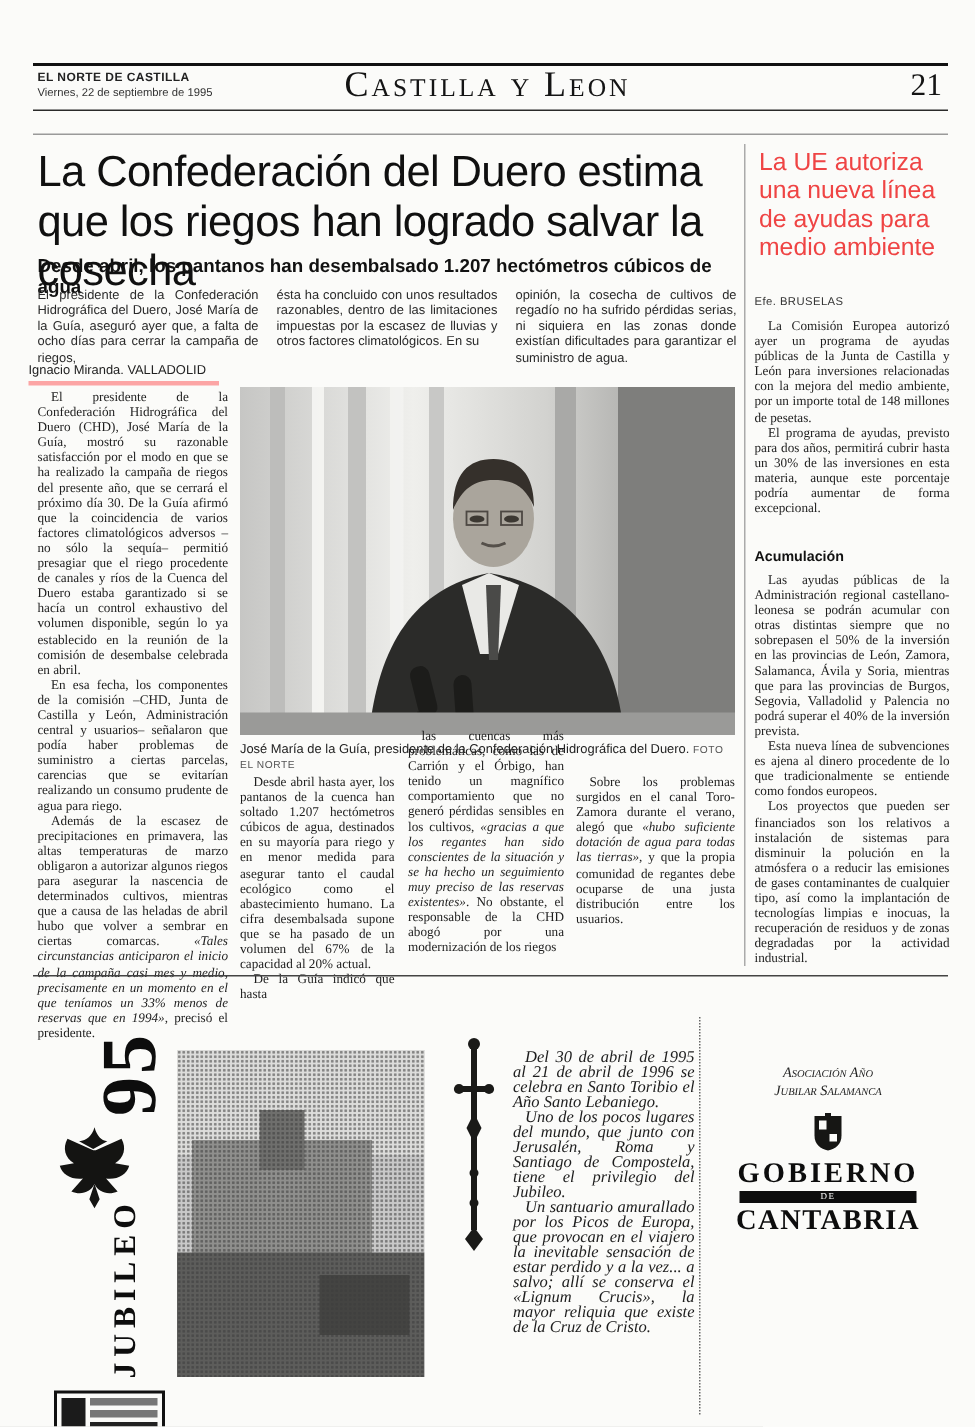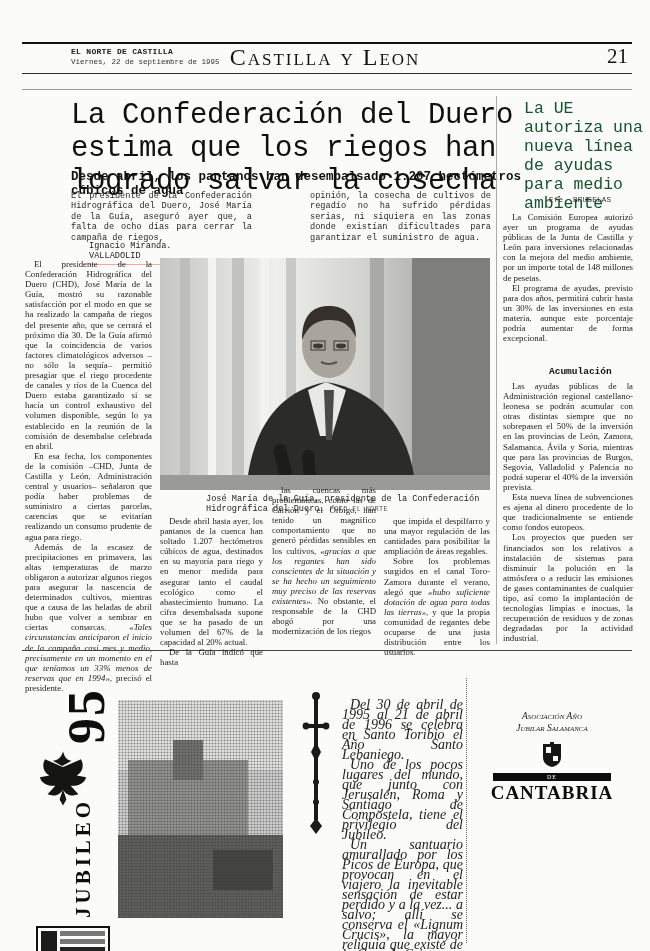--- a/index.html
+++ b/index.html
@@ -2,21 +2,21 @@
 <html lang="es"><head>
 <meta charset="utf-8">
 <style>
   html,body{margin:0;padding:0;background:#e8e8e6;}
   #page{
     position:relative;width:650px;height:951px;margin:0 auto;
     background:#fbfbf9;color:#1c1c1c;overflow:hidden;
     font-family:"Liberation Serif", serif;
   }
   .abs{position:absolute;}
-  .sans{font-family:Liberation Mono, monospace;margin-left:46px;}
+  .sans{font-family:Liberation Sans, sans-serif;}
 
   
   .rule-top{left:22px;top:42px;width:610px;height:2px;background:#111;}
   .rule-mid{left:22px;top:73px;width:610px;height:1px;background:#2a2a2a;}
   .rule-art{left:22px;top:89px;width:610px;height:1px;background:#9a9a9a;}
   .masthead{left:25px;top:47px;line-height:10px;}
   .masthead .name{font-size:8px;font-weight:bold;letter-spacing:.3px;color:#222;}
   .masthead .date{font-size:7.5px;color:#333;}
   .section-title{
     left:0;top:44px;width:650px;text-align:center;
@@ -29,44 +29,44 @@
     left:25px;top:99px;width:468px;
     font-size:29px;line-height:33px;letter-spacing:-.4px;color:#101010;
   }
   .deck{
     left:25px;top:170px;width:468px;
     font-size:12.5px;font-weight:bold;color:#111;
   }
   .intro-row{left:25px;top:191px;width:466px;display:flex;gap:12px;}
   .intro-col{flex:1;font-size:8.6px;line-height:10.4px;text-align:justify;color:#2a2a2a;}
   .byline{
-    left:43px;top:241px;width:127px;font-size:8.6px;color:#222;
-    border-bottom:1px solid #fca5a5;padding-bottom:3px;
+    left:19px;top:241px;width:127px;font-size:8.6px;color:#222;
+    border-bottom:3px solid #fca5a5;padding-bottom:3px;
   }
 
   .bodytext p{
     margin:0;font-size:8.8px;line-height:10.1px;text-align:justify;
     text-indent:9px;color:#1d1d1d;
   }
   .col1{left:25px;top:259px;width:127px;}
   .col2{left:160px;top:516px;width:103px;}
   .col3{left:272px;top:485px;width:104px;}
   .col4{left:384px;top:516px;width:106px;}
 
   .photo{left:160px;top:258px;width:330px;height:232px;background:#cfcfcf;}
   .photo svg{display:block;}
   .caption{left:160px;top:494px;width:330px;font-size:8.6px;color:#222;}
   .caption .credit{font-size:6.8px;letter-spacing:.4px;color:#555;}
 
   .vrule-main{left:496px;top:96px;height:548px;width:1px;background:#aaa;}
 
   
   .sb-headline{
-    left:478px;top:99px;width:130px;
-    font-size:16.5px;line-height:19px;color:#14532d;
+    left:506px;top:99px;width:130px;
+    font-size:16.5px;line-height:19px;color:#ef4444;
   }
   .sb-byline{left:503px;top:196px;width:130px;font-size:7.5px;letter-spacing:.3px;color:#333;}
   .sb-body1{left:503px;top:212px;width:130px;}
   .sb-subhead{left:503px;top:366px;width:130px;font-size:9.5px;font-weight:bold;color:#111;}
   .sb-body2{left:503px;top:381px;width:130px;}
 
   
   .rule-bottom{left:22px;top:650px;width:610px;height:1px;background:#444;}
 
   
@@ -98,21 +98,21 @@
   .halftone .patch{position:absolute;}
   .halftone::after{
     content:"";position:absolute;inset:0;
     background-image:radial-gradient(#3c3c3c 0.8px, transparent 1.1px);
     background-size:3px 3px;opacity:.55;
   }
 
   .cross-wrap{left:301px;top:690px;}
   .ad-text{left:342px;top:700px;width:121px;}
   .ad-text p{
-    margin:0;font-size:14px;line-height:10px;text-align:justify;text-indent:8px;
+    margin:0;font-size:11px;line-height:10px;text-align:justify;text-indent:8px;
     font-style:italic;color:#1d1d1d;
   }
   .ad-closing{left:342px;top:852px;width:121px;font-style:italic;font-size:8.3px;line-height:11px;color:#1d1d1d;}
 
   .ad-dotted{left:466px;top:678px;height:265px;width:0;border-left:1px dotted #666;}
 
   .ad-right{left:472px;top:692px;width:160px;text-align:center;}
   .hay{
     font-size:14.5px;font-weight:bold;letter-spacing:3px;color:#0e0e0e;text-align:left;
   }
@@ -144,20 +144,21 @@
   <div class="abs section-title">Castilla y Leon</div>
   <div class="page-num">21</div>
   <div class="abs rule-mid"></div>
   <div class="abs rule-art"></div>
 
   <div class="abs headline sans">La Confederación del Duero estima que los riegos han logrado salvar la cosecha</div>
   <div class="abs deck sans">Desde abril, los pantanos han desembalsado 1.207 hectómetros cúbicos de agua</div>
 
   <div class="abs intro-row">
     <div class="intro-col sans">El presidente de la Confederación Hidrográfica del Duero, José María de la Guía, aseguró ayer que, a falta de ocho días para cerrar la campaña de riegos,</div>
+    <div class="intro-col sans">ésta ha concluido con unos resultados razonables, dentro de las limitaciones impuestas por la escasez de lluvias y otros factores climatológicos. En su</div>
     <div class="intro-col sans">opinión, la cosecha de cultivos de regadío no ha sufrido pérdidas serias, ni siquiera en las zonas donde existían dificultades para garantizar el suministro de agua.</div>
   </div>
 
   <div class="abs byline sans">Ignacio Miranda. VALLADOLID</div>
 
   <div class="abs bodytext col1">
       <p>El presidente de la Confederación Hidrográfica del Duero (CHD), José María de la Guía, mostró su razonable satisfacción por el modo en que se ha realizado la campaña de riegos del presente año, que se cerrará el próximo día 30. De la Guía afirmó que la coincidencia de varios factores climatológicos adversos –no sólo la sequía– permitió presagiar que el riego procedente de canales y ríos de la Cuenca del Duero estaba garantizado si se hacía un control exhaustivo del volumen disponible, según lo ya establecido en la reunión de la comisión de desembalse celebrada en abril.</p>
       <p>En esa fecha, los componentes de la comisión –CHD, Junta de Castilla y León, Administración central y usuarios– señalaron que podía haber problemas de suministro a ciertas parcelas, carencias que se evitarían realizando un consumo prudente de agua para riego.</p>
       <p>Además de la escasez de precipitaciones en primavera, las altas temperaturas de marzo obligaron a autorizar algunos riegos para asegurar la nascencia de determinados cultivos, mientras que a causa de las heladas de abril hubo que volver a sembrar en ciertas comarcas. <i>«Tales circunstancias anticiparon el inicio de la campaña casi mes y medio, precisamente en un momento en el que teníamos un 33% menos de reservas que en 1994»</i>, precisó el presidente.</p>
     </div>
@@ -211,21 +212,20 @@
   </div>
 
   <div class="abs bodytext col2">
       <p>Desde abril hasta ayer, los pantanos de la cuenca han soltado 1.207 hectómetros cúbicos de agua, destinados en su mayoría para riego y en menor medida para asegurar tanto el caudal ecológico como el abastecimiento humano. La cifra desembalsada supone que se ha pasado de un volumen del 67% de la capacidad al 20% actual.</p>
       <p>De la Guía indicó que hasta</p>
     </div>
   <div class="abs bodytext col3">
       <p>las cuencas más problemáticas, como las de Carrión y el Órbigo, han tenido un magnífico comportamiento que no generó pérdidas sensibles en los cultivos, <i>«gracias a que los regantes han sido conscientes de la situación y se ha hecho un seguimiento muy preciso de las reservas existentes»</i>. No obstante, el responsable de la CHD abogó por una modernización de los riegos</p>
     </div>
   <div class="abs bodytext col4">
-      <p>que impida el despilfarro y una mayor regulación de las cantidades para posibilitar la ampliación de áreas regables.</p>
       <p>Sobre los problemas surgidos en el canal Toro-Zamora durante el verano, alegó que <i>«hubo suficiente dotación de agua para todas las tierras»</i>, y que la propia comunidad de regantes debe ocuparse de una justa distribución entre los usuarios.</p>
     </div>
 
   <div class="abs vrule-main"></div>
 
   <div class="abs sb-headline sans">La UE autoriza una nueva línea de ayudas para medio ambiente</div>
   <div class="abs sb-byline sans">Efe. BRUSELAS</div>
   <div class="abs bodytext sb-body1">
       <p>La Comisión Europea autorizó ayer un programa de ayudas públicas de la Junta de Castilla y León para inversiones relacionadas con la mejora del medio ambiente, por un importe total de 148 millones de pesetas.</p>
       <p>El programa de ayudas, previsto para dos años, permitirá cubrir hasta un 30% de las inversiones en esta materia, aunque este porcentaje podría aumentar de forma excepcional.</p>
@@ -295,17 +295,18 @@
       <div>Asociación Año</div>
       <div>Jubilar Salamanca</div>
     </div>
     <svg class="crest" width="22" height="26" viewBox="0 0 22 26">
       <path d="M2 2 H20 V15 C20 21 16 24 11 25 C6 24 2 21 2 15 Z" fill="#16161四" opacity="0"></path>
       <path d="M2 2 H20 V15 C20 21 16 24 11 25 C6 24 2 21 2 15 Z" fill="#161614"></path>
       <rect x="5" y="5" width="5" height="6" fill="#fbfbf9"></rect>
       <rect x="12" y="14" width="5" height="5" fill="#fbfbf9"></rect>
       <rect x="9" y="0" width="4" height="4" fill="#161614"></rect>
     </svg>
+    <div class="gob1">GOBIERNO</div>
     <div class="gob-bar">DE</div>
     <div class="gob3">CANTABRIA</div>
   </div>
 
 </div>
 
 </body></html>

